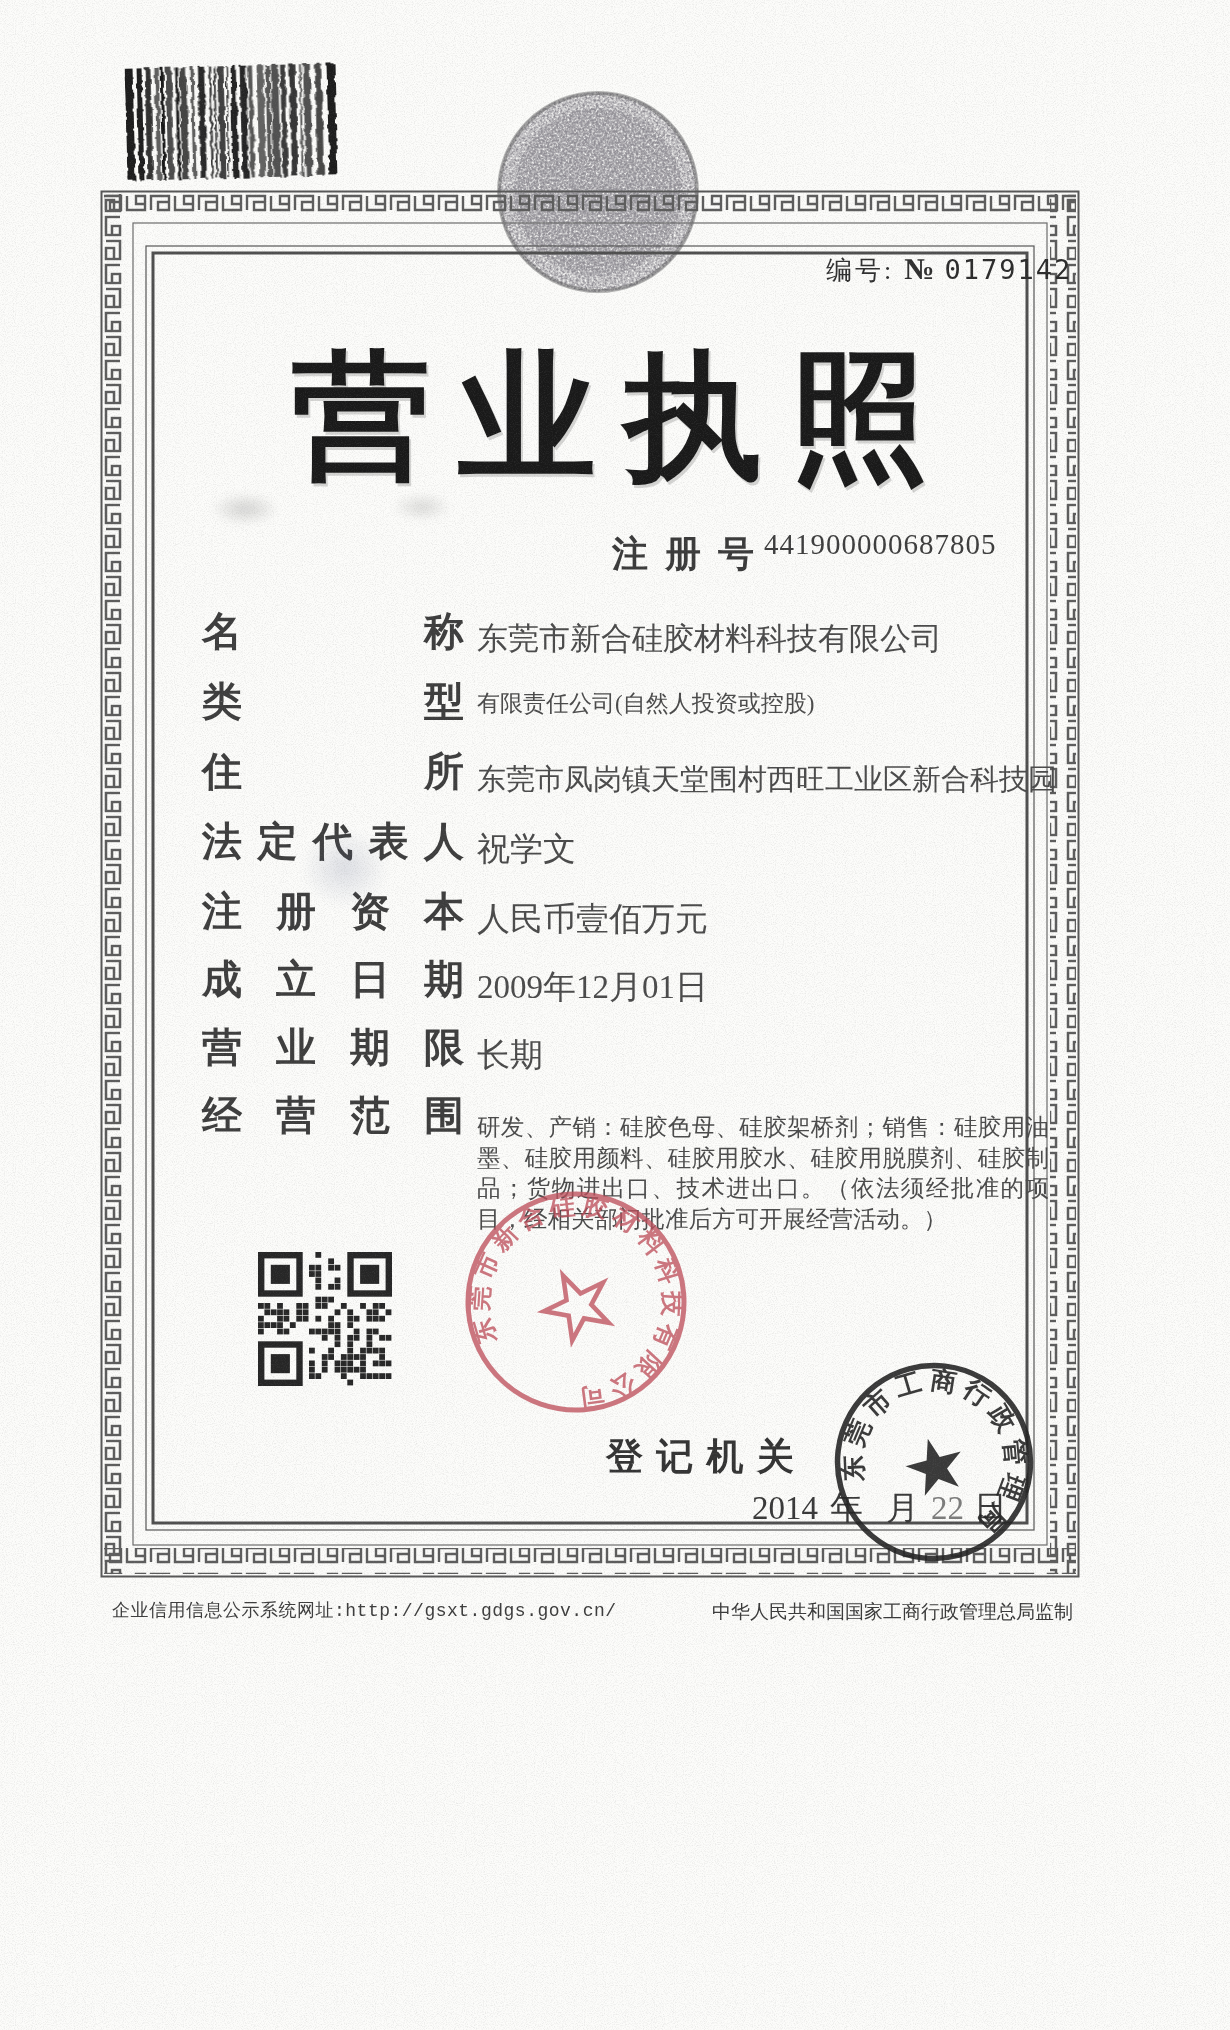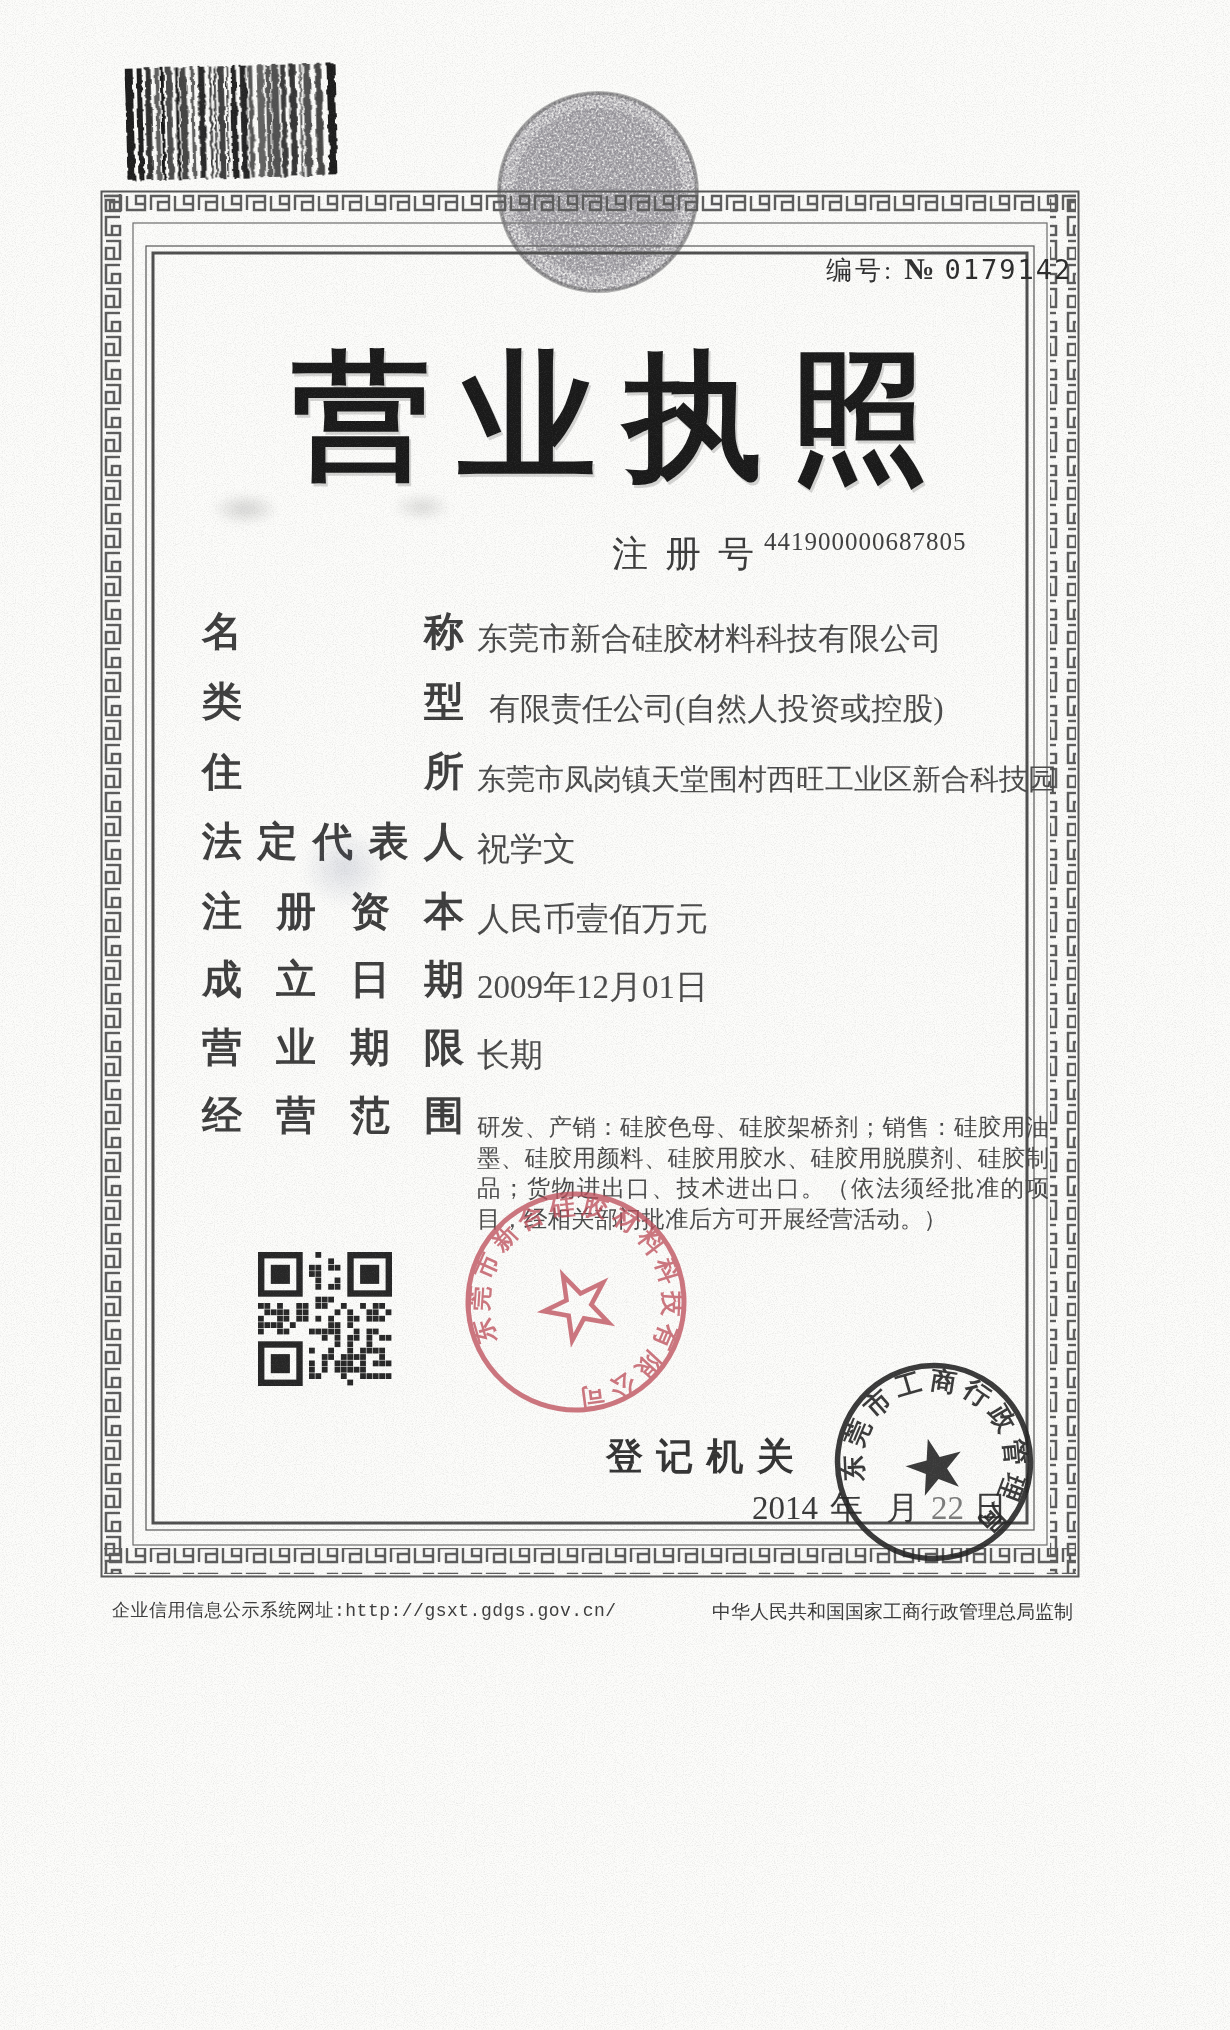--- a/index.html
+++ b/index.html
@@ -14,30 +14,30 @@
   .serial-label{font-size:26px;letter-spacing:3px;}
   .serial-symbol{font-size:30px;font-weight:700;}
   .serial-number{font-family:"DejaVu Sans Mono",monospace;font-size:27px;letter-spacing:2px;color:#2b2b2b;}
 
   
   .title{position:absolute;left:292px;top:348px;font-family:"DejaVu Sans",sans-serif;
          font-weight:700;font-size:138px;letter-spacing:28px;line-height:1;color:#191919;
          text-shadow:2px 3px 0 rgba(110,110,110,.28);}
 
   
-  .reg-label{position:absolute;left:612px;top:530px;font-size:36px;font-weight:400;letter-spacing:4px;color:#3a3a3a;}
-  .reg-number{position:absolute;left:764px;top:528px;font-size:25px;letter-spacing:1px;color:#3d3d3d;}
+  .reg-label{position:absolute;left:612px;top:530px;font-size:36px;font-weight:700;letter-spacing:4px;color:#3a3a3a;}
+  .reg-number{position:absolute;left:764px;top:528px;font-size:29px;letter-spacing:1px;color:#3d3d3d;}
 
   
   .field-row{position:absolute;left:202px;width:880px;height:60px;}
   .field-label{position:absolute;left:0;top:0;width:262px;display:flex;justify-content:space-between;
                font-size:40px;font-weight:600;color:#3d3d3d;line-height:1;}
   .field-value{position:absolute;left:275px;top:9px;font-size:33px;color:#4a4a4a;line-height:1.15;white-space:nowrap;}
   .v-name{font-size:31px;}
-  .v-type{font-size:31px;margin-left:12px;}
+  .v-type{font-size:23px;}
   .v-address{font-size:29px;top:11px;}
   .scope-value{white-space:normal;width:572px;font-size:23.5px;line-height:30.5px;text-align:justify;top:6px;margin-top:10px;}
 
   
   .registrar{position:absolute;left:606px;top:1432px;font-size:37px;font-weight:600;letter-spacing:2px;color:#333;}
   .date-line{position:absolute;left:752px;top:1486px;font-size:33px;color:#383838;display:flex;align-items:center;}
   .d-yu{margin-left:12px;} .d-mu{margin-left:23px;} .d-day{margin-left:12px;opacity:.65;} .d-du{margin-left:10px;}
 
   
   .footer-left{position:absolute;left:112px;top:1598px;font-size:18px;letter-spacing:.5px;color:#3c3c3c;font-family:Liberation Mono, monospace;}

